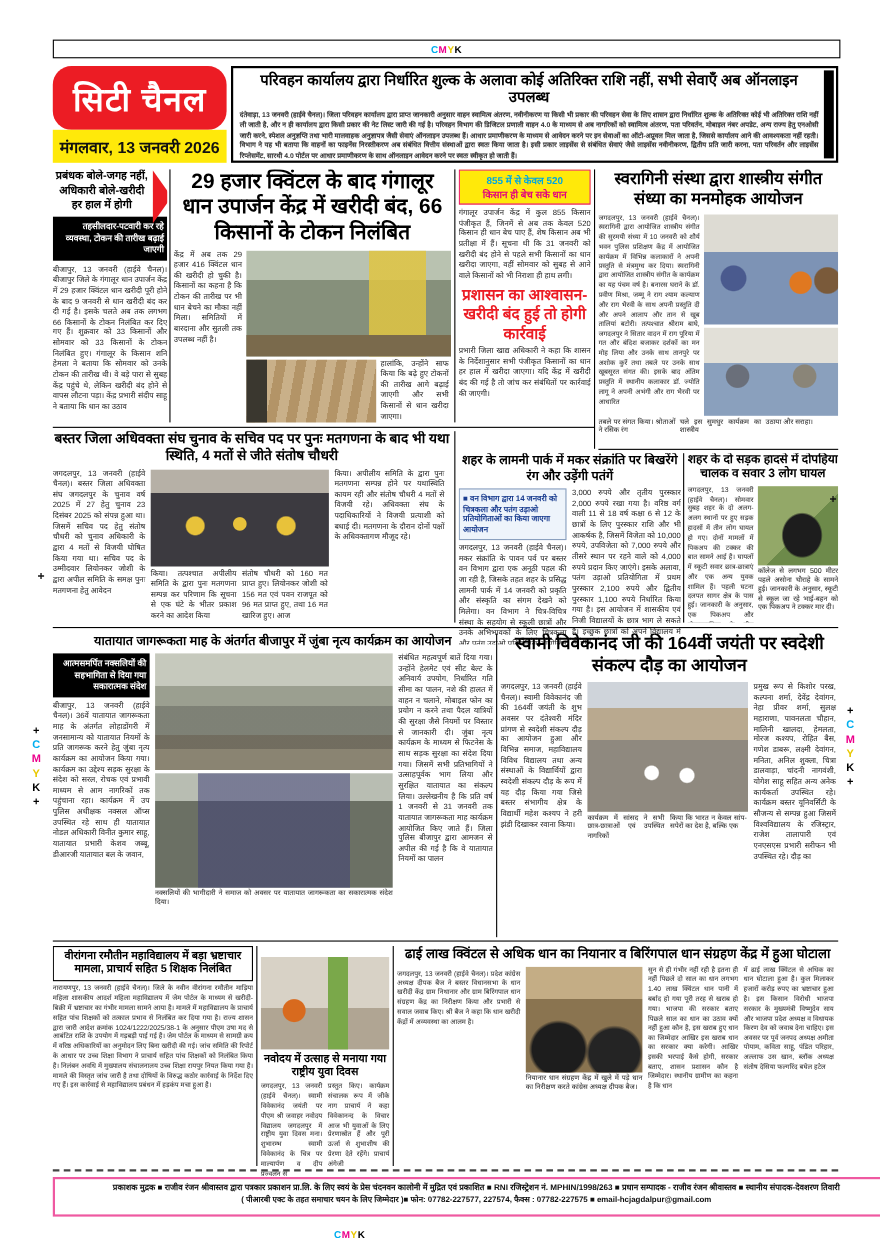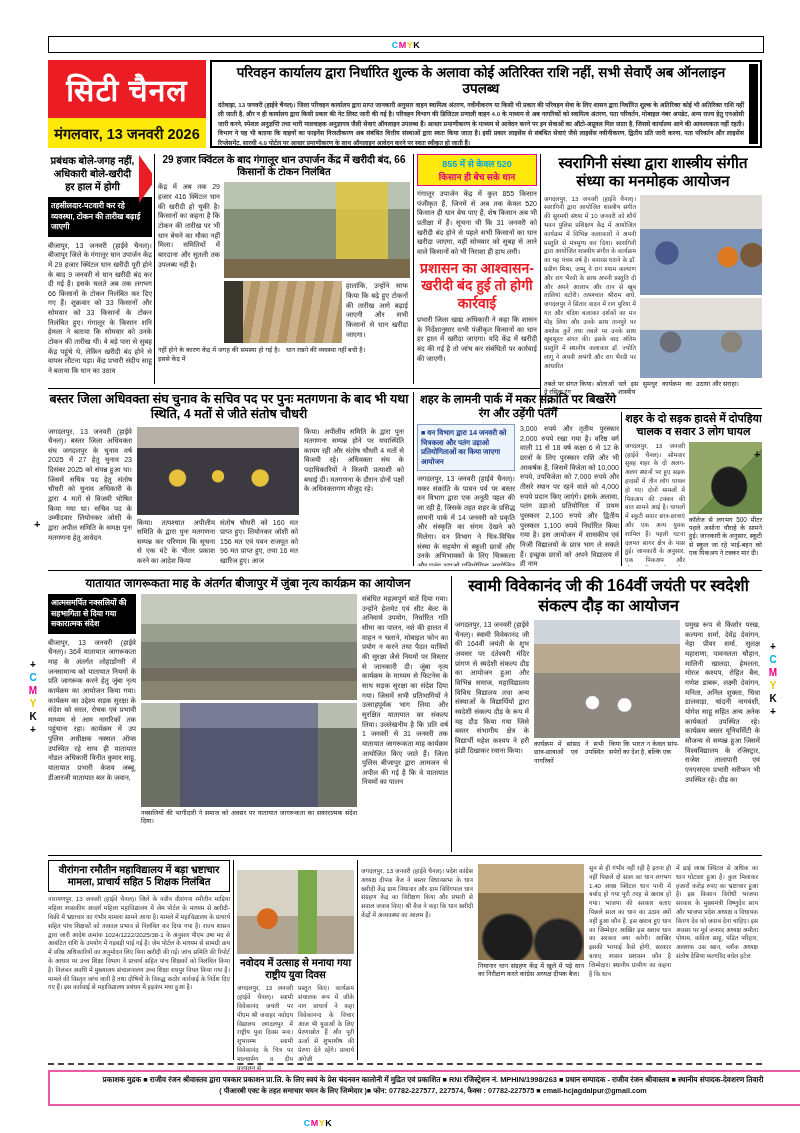--- a/index.html
+++ b/index.html
@@ -5,21 +5,21 @@
   html,body{margin:0;padding:0;background:#fff;}
   .page{position:relative;width:800px;height:1133px;background:#fff;overflow:hidden;
         font-family:"Liberation Sans","DejaVu Sans",sans-serif;color:#111;}
   .abs{position:absolute;}
   .hline{position:absolute;height:1px;background:#000;}
   .vline{position:absolute;width:1px;background:#000;}
   .t6{font-size:6.2px;line-height:1.42;text-align:justify;color:#2a2a2a;}
   .t7{font-size:7px;line-height:1.38;text-align:justify;color:#222;}
   .cap{font-size:6.4px;line-height:1.3;text-align:justify;color:#222;}
   .hd{font-weight:800;text-align:center;color:#000;line-height:1.22;}
-  .blackbox{background:#000;color:#fff;font-weight:700;text-align:left;
+  .blackbox{background:#000;color:#fff;font-weight:700;text-align:right;
             font-size:7.8px;line-height:1.35;padding:4px 3px;}
   .ph{position:relative;overflow:hidden;}
   .ph-tree{background:linear-gradient(0deg,#7a6a4c 0 20%,rgba(0,0,0,0) 20%),
            linear-gradient(90deg,rgba(0,0,0,0) 0 60%,rgba(224,197,66,.85) 60% 88%,rgba(0,0,0,0) 88%),
            linear-gradient(180deg,#b9c2b0 0 28%,#86907b 28% 100%);}
   .ph-sacks{background:linear-gradient(90deg,#3a372f 0 16%,rgba(0,0,0,0) 16%),
             repeating-linear-gradient(100deg,#c9b089 0 9px,#b39467 9px 18px);}
   .ph-music{background:radial-gradient(circle at 72% 62%,#e07820 0 9%,rgba(0,0,0,0) 10%),
             radial-gradient(circle at 22% 58%,#4a5a8e 0 10%,rgba(0,0,0,0) 11%),
             radial-gradient(circle at 92% 60%,#7a5a3a 0 9%,rgba(0,0,0,0) 10%),
@@ -57,21 +57,21 @@
 
 <div class="page">
 
   <div class="abs cmyk" style="left:48px;top:36px;width:714px;height:15px;border:1px solid #000;display:flex;align-items:center;justify-content:center;">
     <b class="c-c">C</b>
       <b class="c-m">M</b>
       <b class="c-y">Y</b>
       <b class="c-k">K</b>
   </div>
 
-  <div class="abs" style="left:48px;top:60px;width:158px;height:58px;background:#ec1c24;display:flex;align-items:center;justify-content:center;">
+  <div class="abs" style="left:48px;top:60px;width:158px;height:58px;background:#ec1c24;display:flex;align-items:center;justify-content:center;border-radius:17px;">
     <span style="color:#fff;font-weight:900;font-size:30px;letter-spacing:1px;">सिटी चैनल</span>
   </div>
   <div class="abs" style="left:48px;top:118px;width:158px;height:30px;background:#ffe90a;display:flex;align-items:center;justify-content:center;">
     <span style="font-weight:800;font-size:14.5px;">मंगलवार, 13 जनवरी 2026</span>
   </div>
 
   <div class="abs" style="left:210px;top:60px;width:552px;height:88px;border:2px solid #000;padding:2px 16px 2px 6px;box-sizing:border-box;">
     <div class="abs" style="right:2px;top:2px;bottom:2px;width:9px;background:#000;"></div>
     <div class="hd" style="font-size:13.5px;margin:1px 0 2px;">परिवहन कार्यालय द्वारा निर्धारित शुल्क के अलावा कोई अतिरिक्त राशि नहीं, सभी सेवाएँ अब ऑनलाइन उपलब्ध</div>
     <div style="font-size:6.2px;line-height:1.52;text-align:justify;color:#333;font-weight:600;">दंतेवाड़ा, 13 जनवरी (हाईवे चैनल)। जिला परिवहन कार्यालय द्वारा प्राप्त जानकारी अनुसार वाहन स्वामित्व अंतरण, नवीनीकरण या किसी भी प्रकार की परिवहन सेवा के लिए शासन द्वारा निर्धारित शुल्क के अतिरिक्त कोई भी अतिरिक्त राशि नहीं ली जाती है, और न ही कार्यालय द्वारा किसी प्रकार की नेट लिस्ट जारी की गई है। परिवहन विभाग की डिजिटल प्रणाली वाहन 4.0 के माध्यम से अब नागरिकों को स्वामित्व अंतरण, पता परिवर्तन, मोबाइल नंबर अपडेट, अन्य राज्य हेतु एनओसी जारी करने, स्पेशल अनुज्ञप्ति तथा भारी मालवाहक अनुज्ञापत्र जैसी सेवाएं ऑनलाइन उपलब्ध हैं। आधार प्रमाणीकरण के माध्यम से आवेदन करने पर इन सेवाओं का ऑटो-अप्रूवल मिल जाता है, जिससे कार्यालय आने की आवश्यकता नहीं रहती। विभाग ने यह भी बताया कि वाहनों का फाइनेंस निरस्तीकरण अब संबंधित वित्तीय संस्थाओं द्वारा स्वतः किया जाता है। इसी प्रकार लाइसेंस से संबंधित सेवाएं जैसे लाइसेंस नवीनीकरण, द्वितीय प्रति जारी करना, पता परिवर्तन और लाइसेंस रिप्लेसमेंट, सारथी 4.0 पोर्टल पर आधार प्रमाणीकरण के साथ ऑनलाइन आवेदन करने पर स्वतः स्वीकृत हो जाती हैं।</div>
@@ -81,21 +81,21 @@
     <div style="position:relative;padding-right:15px;">
       <div class="hd" style="font-size:10px;line-height:1.3;">प्रबंधक बोले-जगह नहीं, अधिकारी बोले-खरीदी हर हाल में होगी</div>
       <div style="position:absolute;right:-4px;top:1px;width:0;height:0;border-top:24px solid transparent;border-bottom:24px solid transparent;border-left:17px solid #ec1c24;"></div>
     </div>
     <div class="blackbox" style="margin-top:4px;">तहसीलदार-पटवारी कर रहे व्यवस्था, टोकन की तारीख बढ़ाई जाएगी</div>
     <div class="t7" style="margin-top:4px;">बीजापुर, 13 जनवरी (हाईवे चैनल)। बीजापुर जिले के गंगालूर धान उपार्जन केंद्र में 29 हजार क्विंटल धान खरीदी पूरी होने के बाद 9 जनवरी से धान खरीदी बंद कर दी गई है। इसके चलते अब तक लगभग 66 किसानों के टोकन निलंबित कर दिए गए हैं। शुक्रवार को 33 किसानों और सोमवार को 33 किसानों के टोकन निलंबित हुए। गंगालूर के किसान शनि हेमला ने बताया कि सोमवार को उनके टोकन की तारीख थी। वे बड़े पारा से सुबह केंद्र पहुंचे थे, लेकिन खरीदी बंद होने से वापस लौटना पड़ा। केंद्र प्रभारी संदीप साहू ने बताया कि धान का उठाव</div>
   </div>
   <div class="vline" style="left:154px;top:154px;height:230px;"></div>
 
   <div class="abs" style="left:158px;top:154px;width:252px;height:230px;overflow:hidden;">
-    <div class="hd" style="font-size:10px;">29 हजार क्विंटल के बाद गंगालूर धान उपार्जन केंद्र में खरीदी बंद, 66 किसानों के टोकन निलंबित</div>
+    <div class="hd" style="font-size:19px;">29 हजार क्विंटल के बाद गंगालूर धान उपार्जन केंद्र में खरीदी बंद, 66 किसानों के टोकन निलंबित</div>
     <div class="row" style="margin-top:4px;">
       <div class="t7" style="width:62px;margin-right:4px;">केंद्र में अब तक 29 हजार 416 क्विंटल धान की खरीदी हो चुकी है। किसानों का कहना है कि टोकन की तारीख पर भी धान बेचने का मौका नहीं मिला। समितियों में बारदाना और सुतली तक उपलब्ध नहीं है।</div>
       <div style="width:186px;">
         <div class="ph ph-tree" style="width:186px;height:96px;"></div>
         <div class="row" style="margin-top:3px;">
           <div class="ph ph-sacks" style="width:118px;height:62px;"></div>
           <div class="t7" style="width:62px;margin-left:4px;">हालांकि, उन्होंने साफ किया कि बढ़े हुए टोकनों की तारीख आगे बढ़ाई जाएगी और सभी किसानों से धान खरीदा जाएगा।</div>
         </div>
       </div>
     </div>
@@ -145,21 +145,21 @@
         <div class="row" style="margin-top:3px;">
           <div class="t7" style="width:78px;margin-right:5px;">किया। तत्पश्चात अपीलीय समिति के द्वारा पुनः मतगणना सम्पन्न कर परिणाम कि सूचना से एक घंटे के भीतर प्रकाश करने का आदेश किया</div>
           <div class="t7" style="width:78px;">संतोष चौधरी को 160 मत प्राप्त हुए। लियोनकर जोशी को 156 मत एवं पवन राजपूत को 96 मत प्राप्त हुए, तथा 16 मत खारिज हुए। आज</div>
         </div>
       </div>
       <div class="t7" style="width:100px;">किया। अपीलीय समिति के द्वारा पुनः मतगणना सम्पन्न होने पर यथास्थिति कायम रही और संतोष चौधरी 4 मतों से विजयी रहे। अधिवक्ता संघ के पदाधिकारियों ने विजयी प्रत्याशी को बधाई दी। मतगणना के दौरान दोनों पक्षों के अधिवक्तागण मौजूद रहे।</div>
     </div>
   </div>
   <div class="vline" style="left:413px;top:392px;height:174px;"></div>
 
-  <div class="abs" style="left:417px;top:392px;width:202px;height:174px;overflow:hidden;">
+  <div class="abs" style="left:417px;top:412px;width:202px;height:174px;overflow:hidden;">
     <div class="hd" style="font-size:11.5px;">शहर के लामनी पार्क में मकर संक्रांति पर बिखरेंगे रंग और उड़ेंगी पतंगें</div>
     <div class="row" style="margin-top:4px;">
       <div style="width:98px;margin-right:5px;">
         <div style="border:1px solid #8aa0bf;background:#eef4fb;color:#1a3d8f;font-weight:700;font-size:7.2px;line-height:1.35;padding:3px;text-align:left;">■ वन विभाग द्वारा 14 जनवरी को चित्रकला और पतंग उड़ाओ प्रतियोगिताओं का किया जाएगा आयोजन</div>
         <div class="t7" style="margin-top:3px;">जगदलपुर, 13 जनवरी (हाईवे चैनल)। मकर संक्रांति के पावन पर्व पर बस्तर वन विभाग द्वारा एक अनूठी पहल की जा रही है, जिसके तहत शहर के प्रसिद्ध लामनी पार्क में 14 जनवरी को प्रकृति और संस्कृति का संगम देखने को मिलेगा। वन विभाग ने चित्र-विचित्र संस्था के सहयोग से स्कूली छात्रों और उनके अभिभावकों के लिए चित्रकला और पतंग उड़ाओ प्रतियोगिता आयोजित करने का निर्णय लिया है। आयोजन का उद्देश्य बच्चों और अभिभावकों में प्रकृति, वन एवं पर्यावरण के प्रति</div>
       </div>
       <div class="t7" style="width:99px;">3,000 रुपये और तृतीय पुरस्कार 2,000 रुपये रखा गया है। वरिष्ठ वर्ग वाली 11 से 18 वर्ष कक्षा 6 से 12 के छात्रों के लिए पुरस्कार राशि और भी आकर्षक है, जिसमें विजेता को 10,000 रुपये, उपविजेता को 7,000 रुपये और तीसरे स्थान पर रहने वाले को 4,000 रुपये प्रदान किए जाएंगे। इसके अलावा, पतंग उड़ाओ प्रतियोगिता में प्रथम पुरस्कार 2,100 रुपये और द्वितीय पुरस्कार 1,100 रुपये निर्धारित किया गया है। इस आयोजन में शासकीय एवं निजी विद्यालयों के छात्र भाग ले सकते हैं। इच्छुक छात्रों को अपने विद्यालय में ही नाम</div>
     </div>
   </div>
   <div class="vline" style="left:621px;top:412px;height:154px;"></div>
@@ -221,20 +221,21 @@
     <div class="ph ph-banner" style="width:117px;height:84px;"></div>
     <div class="hd" style="font-size:10px;margin-top:3px;">नवोदय में उत्साह से मनाया गया राष्ट्रीय युवा दिवस</div>
     <div class="row" style="margin-top:3px;">
       <div class="t6" style="width:56px;margin-right:5px;">जगदलपुर, 13 जनवरी (हाईवे चैनल)। स्वामी विवेकानंद जयंती पर पीएम श्री जवाहर नवोदय विद्यालय जगदलपुर में राष्ट्रीय युवा दिवस मना। शुभारम्भ स्वामी विवेकानंद के चित्र पर माल्यार्पण व दीप प्रज्वलन से</div>
       <div class="t6" style="width:56px;">प्रस्तुत किए। कार्यक्रम संचालक रूप में जीके नाग प्राचार्य ने कहा विवेकानन्द के विचार आज भी युवाओं के लिए प्रेरणास्रोत हैं और पूरी ऊर्जा से शुभाशीष की प्रेरणा देते रहेंगे। प्राचार्य अंगेजी</div>
     </div>
   </div>
   <div class="vline" style="left:357px;top:860px;height:200px;"></div>
 
   <div class="abs" style="left:361px;top:860px;width:401px;height:200px;overflow:hidden;">
+    <div class="hd" style="font-size:12px;white-space:nowrap;">ढाई लाख क्विंटल से अधिक धान का नियानार व बिरिंगपाल धान संग्रहण केंद्र में हुआ घोटाला</div>
     <div class="row" style="margin-top:4px;">
       <div style="width:112px;margin-right:5px;">
         <div class="t6" style="margin-top:3px;">जगदलपुर, 13 जनवरी (हाईवे चैनल)। प्रदेश कांग्रेस अध्यक्ष दीपक बैज ने बस्तर विधानसभा के धान खरीदी केंद्र ग्राम निथानार और ग्राम बिरिंगपाल धान संग्रहण केंद्र का निरीक्षण किया और प्रभारी से सवाल जवाब किए। श्री बैज ने कहा कि धान खरीदी केंद्रों में अव्यवस्था का आलम है।</div>
       </div>
       <div style="width:106px;margin-right:5px;">
         <div class="ph ph-scam" style="width:106px;height:96px;"></div>
         <div class="cap" style="margin-top:2px;">नियानार धान संग्रहण केंद्र में खुले में पड़े धान का निरीक्षण करते कांग्रेस अध्यक्ष दीपक बैज।</div>
       </div>
       <div class="t6" style="width:82px;margin-right:5px;">सुन से ही गंभीर नहीं रही है इतना ही नहीं पिछले दो साल का धान लगभग 1.40 लाख क्विंटल धान पानी में बर्बाद हो गया पूरी तरह से खराब हो गया। भाजपा की सरकार बताए पिछले साल का धान का उठाव क्यों नहीं हुआ कौन है, इस खराब हुए धान का जिम्मेदार आखिर इस खराब धान का सरकार क्या करेगी। आखिर इसकी भरपाई कैसे होगी, सरकार बताए, शासन प्रशासन कौन है जिम्मेदार। स्थानीय ग्रामीण का कहना है कि धान</div>
       <div class="t6" style="width:82px;">में ढाई लाख क्विंटल से अधिक का धान घोटाला हुआ है। कुल मिलाकर हजारों करोड़ रुपए का भ्रष्टाचार हुआ है। इस किसान विरोधी भाजपा सरकार के मुख्यमंत्री विष्णुदेव साय और भाजपा प्रदेश अध्यक्ष व विधायक किरण देव को जवाब देना चाहिए। इस अवसर पर पूर्व जनपद अध्यक्ष अमीता पोयाम, कविता साहू, पंडित परिहार, अल्लाफ उस खान, ब्लॉक अध्यक्ष संतोष देसिया फल्गरिंद बघेल हटेल</div>

